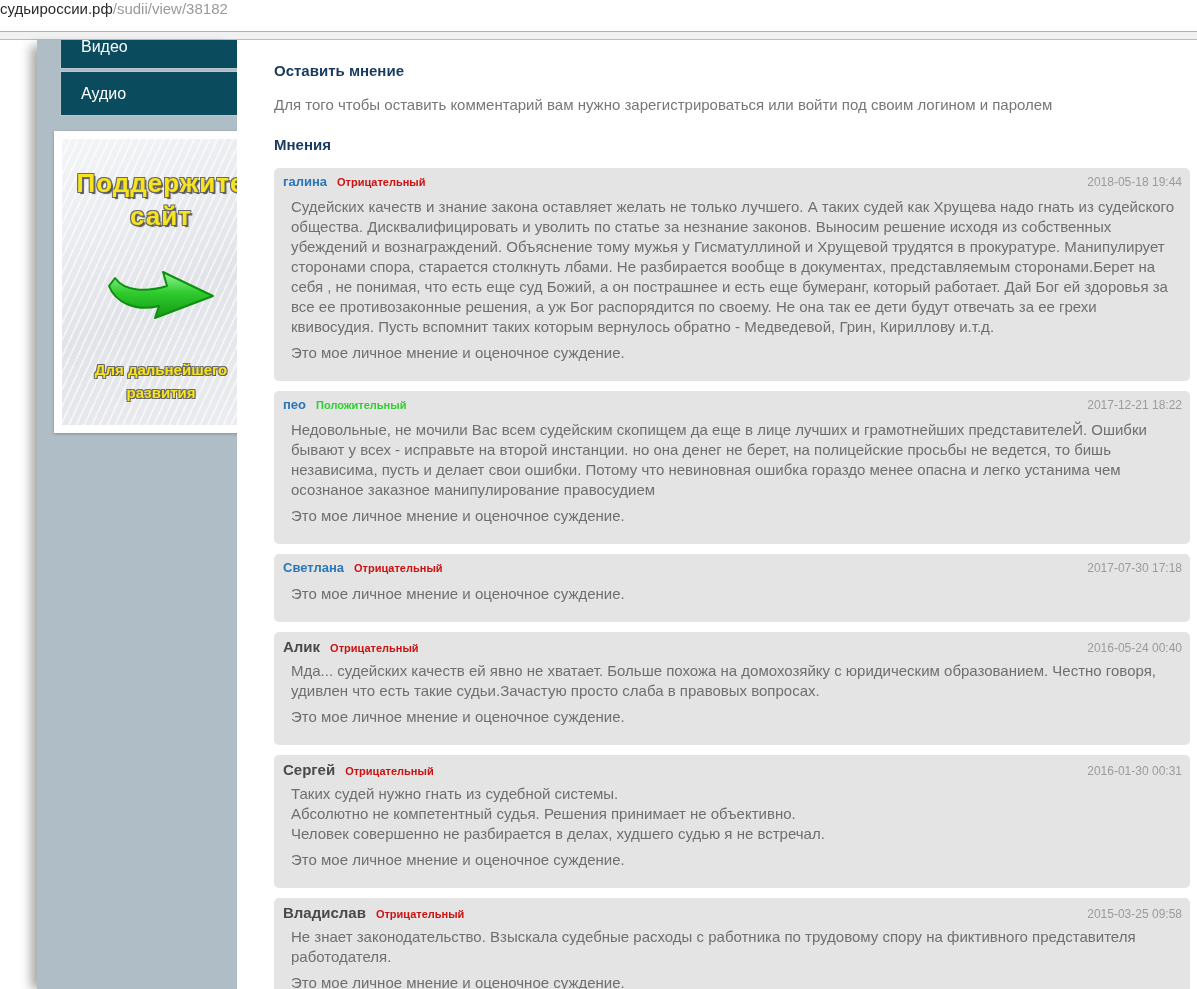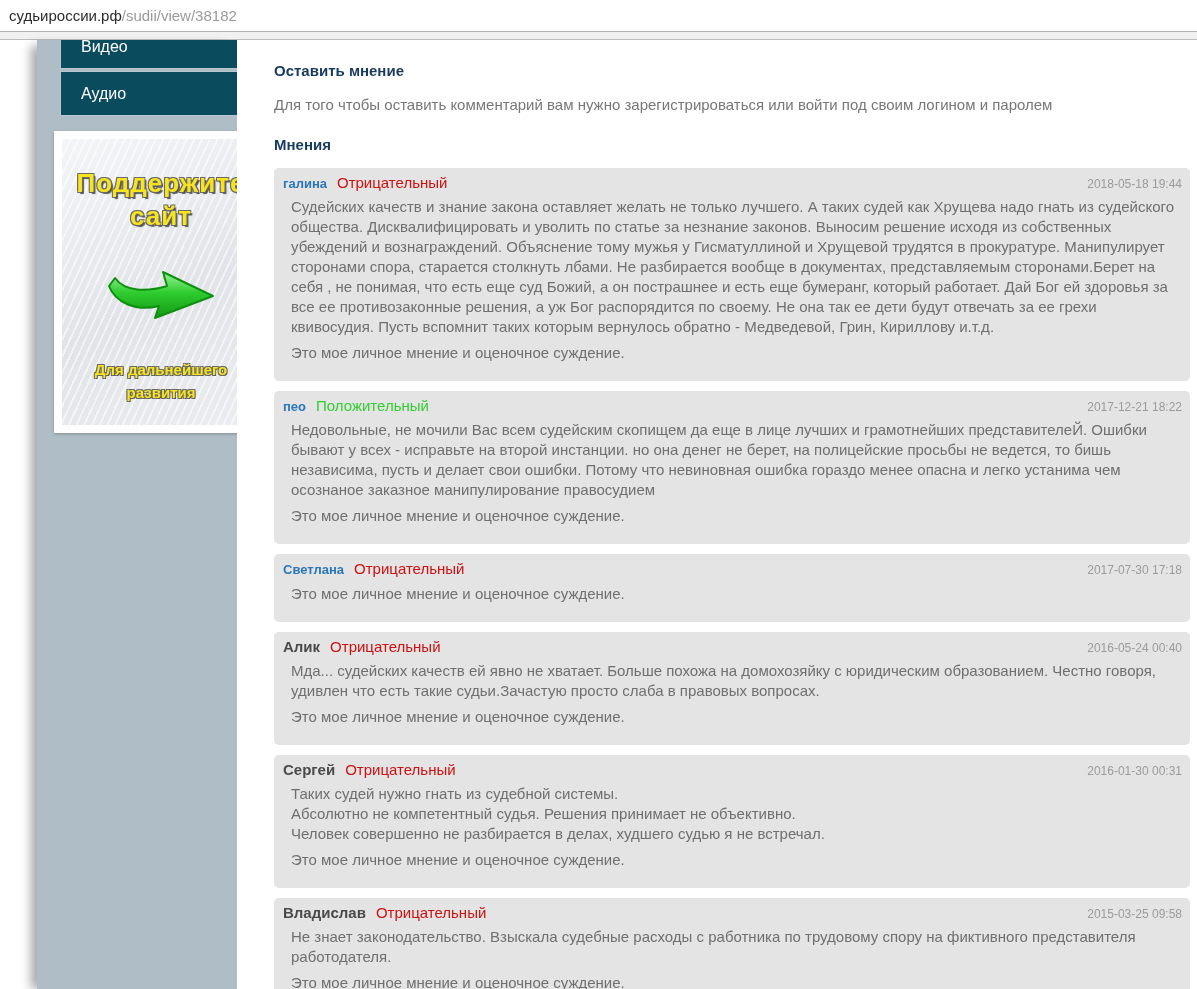--- a/index.html
+++ b/index.html
@@ -4,22 +4,22 @@
 <style>
   * { box-sizing: border-box; }
   html,body { margin:0; padding:0; }
   body {
     width:1197px; height:989px; overflow:hidden;
     background:#ffffff;
     font-family:"Liberation Sans", sans-serif;
   }
   
   .urlbar {
-    height:31px; display:flex; align-items:center;
-    padding-left:9px; font-size:15px; background:#fff;
+    height:31px; display:flex; align-items:flex-start;
+    font-size:15px; background:#fff;
   }
   .url-domain { color:#2b2b2b; }
   .url-path   { color:#9a9a9a; }
   .topband {
     height:9px; background:#f1f1f1;
     border-top:1px solid #b2b2b2; border-bottom:1px solid #bcbcbc;
   }
   
   .page { display:flex; height:949px; }
   .left-strip { width:37px; background:#fff; flex:none; }
@@ -69,21 +69,21 @@
     margin:0; font-size:15px; font-weight:bold; color:#173a5e; line-height:22px;
   }
   .note { margin-top:14px; font-size:15px; color:#777777; line-height:18px; }
   .opinions-title { margin-top:20px; }
   .comments { margin-top:12px; display:flex; flex-direction:column; gap:10px; }
   .card { background:#e4e4e4; border-radius:5px; padding:4px 8px 18px 8px; }
   .card-header { display:flex; align-items:baseline; padding-left:1px; height:18px; margin-top:2px; }
   .author { font-weight:bold; }
   .author.link  { color:#2a76b9; font-size:13px; cursor:pointer; }
   .author.plain { color:#4a4a4a; font-size:15px; }
-  .rating { font-weight:normal; font-size:15px; margin-left:10px; }
+  .rating { font-weight:bold; font-size:11px; margin-left:10px; }
   .timestamp { margin-left:auto; color:#9b9b9b; font-size:12px; }
   .card-body {
     margin-top:5px; padding-left:9px;
     font-size:15px; color:#6f6f6f; line-height:20px;
   }
   .card-disclaimer {
     margin-top:6px; padding-left:9px;
     font-size:15px; color:#6f6f6f; line-height:20px;
   }
 </style>

